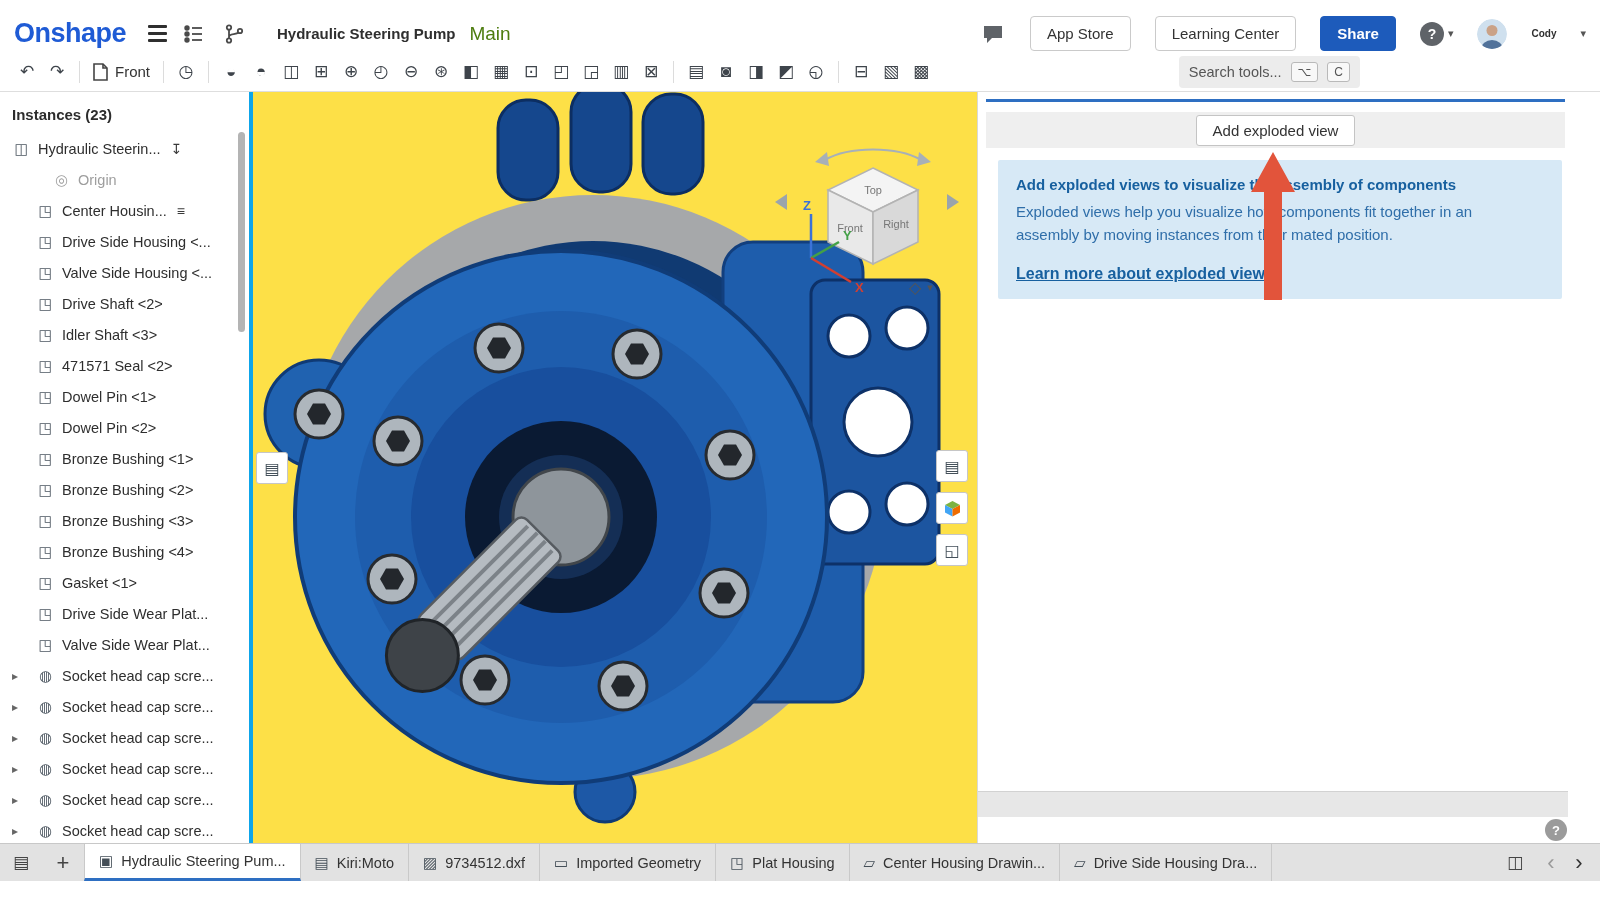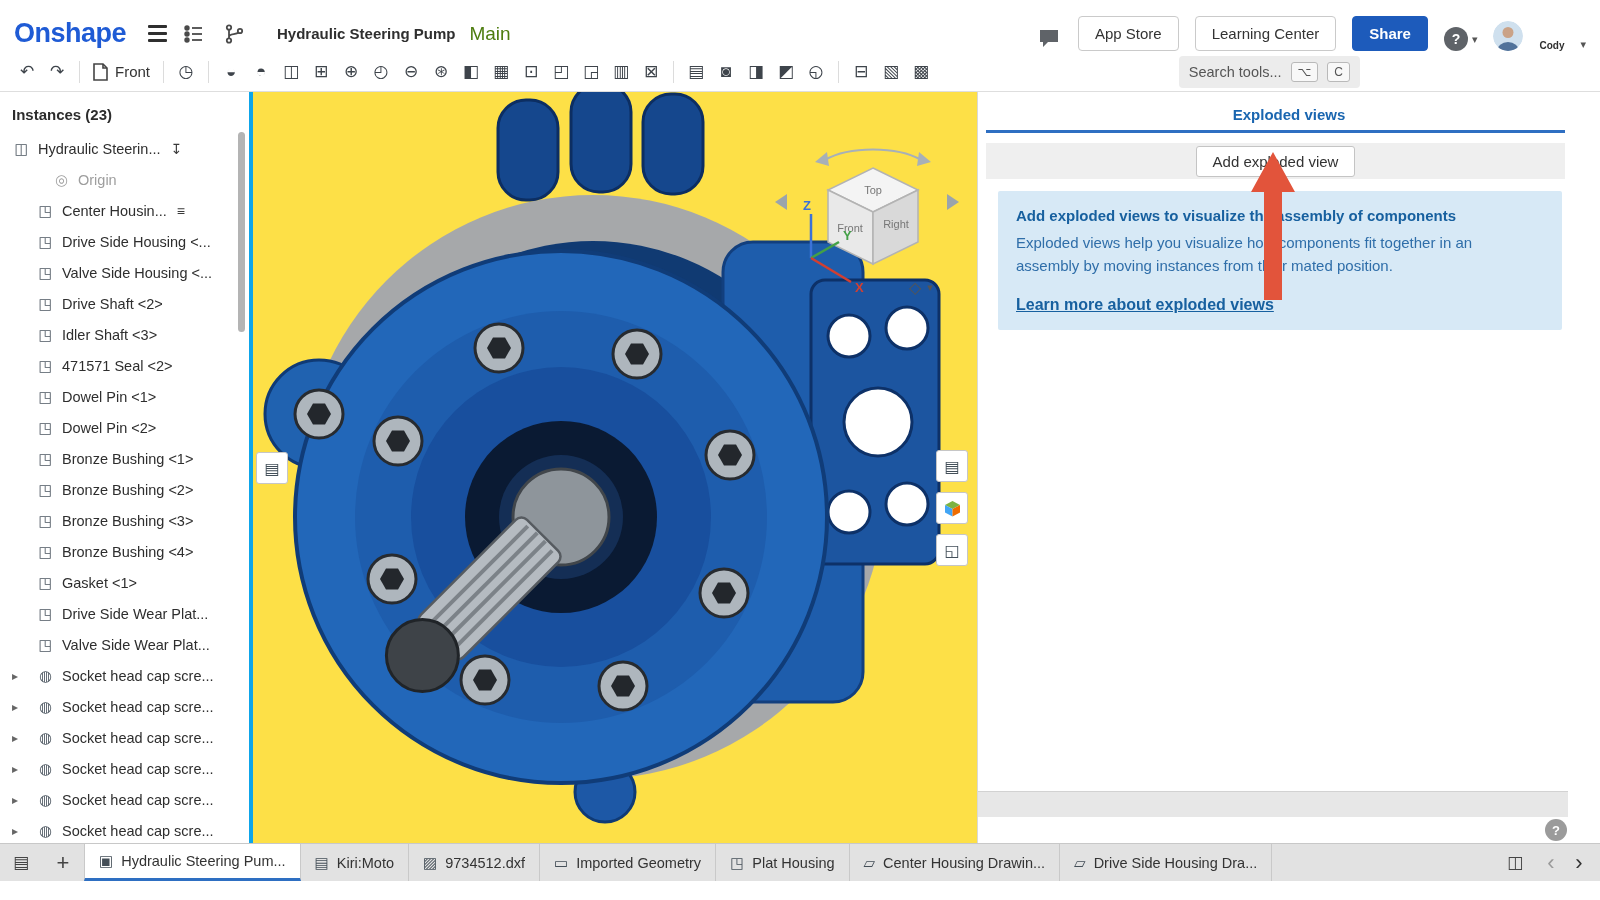--- a/index.html
+++ b/index.html
@@ -7,21 +7,21 @@
     font-family:"Liberation Sans","DejaVu Sans",sans-serif;color:#333}
   
   #header{position:absolute;left:0;top:0;width:1600px;height:68px;background:#fff;
     border-bottom:1px solid #e2e2e2;display:flex;align-items:center;padding:0 14px;gap:14px}
   .logo{font-size:27px;font-weight:800;color:#1f5bd5;letter-spacing:-.5px;cursor:pointer}
   .hamburger{display:flex;flex-direction:column;gap:4px;cursor:pointer;margin-left:8px}
   .hamburger span{width:19px;height:3px;background:#2f2f2f;border-radius:1px}
   .hdr-icon{width:26px;height:26px;display:flex;align-items:center;justify-content:center;cursor:pointer}
   .doc-title{font-size:15px;font-weight:700;color:#2f2f2f;margin-left:16px;white-space:nowrap}
   .workspace{font-size:19px;color:#4d7c0f}
-  .hdr-right{margin-left:auto;display:flex;align-items:flex-end;gap:16px}
+  .hdr-right{margin-left:auto;display:flex;align-items:center;gap:24px}
   .hdr-btn{background:#fff;border:1px solid #cacaca;border-radius:4px;padding:8px 16px;
     font-size:15px;color:#333;cursor:pointer;white-space:nowrap;font-family:inherit}
   .hdr-btn.primary{background:#1d5bbb;border-color:#1d5bbb;color:#fff;font-weight:600}
   .help-circle{width:24px;height:24px;border-radius:50%;background:#5f6368;color:#fff;
     font-weight:700;font-size:14px;display:flex;align-items:center;justify-content:center;cursor:pointer}
   .caret{font-size:11px;color:#555}
   .avatar{width:30px;height:30px;border-radius:50%;overflow:hidden;cursor:pointer;flex:none}
   .user-name{font-size:10px;font-weight:700;color:#2f2f2f}
   
   #toolbar{position:absolute;left:0;top:52px;width:1600px;height:40px;background:#fff;
@@ -539,21 +539,20 @@
       <polygon points="1,5 8.5,9 8.5,16.5 1,12.5" fill="#42a5f5"></polygon>
       <polygon points="16,5 8.5,9 8.5,16.5 16,12.5" fill="#ef6c00"></polygon>
     </svg>
   </div>
   <div class="float-btn" style="left:683px;top:442px">
     <span>◱</span>
   </div>
 </div>
 
 <div id="right-panel">
-  <div class="rp-title">Exploded views</div>
   <div class="rp-underline"></div>
   <div class="rp-strip">
     <button class="add-btn">Add exploded view</button>
   </div>
   <div class="info-box">
     <div class="info-title">Add exploded views to visualize the assembly of components</div>
     <div class="info-body">Exploded views help you visualize how components fit together in an assembly by moving instances from their mated position.</div>
     <a class="learn-link">Learn more about exploded views</a>
   </div>
   <svg class="red-arrow" width="44" height="148" viewBox="0 0 44 148">

